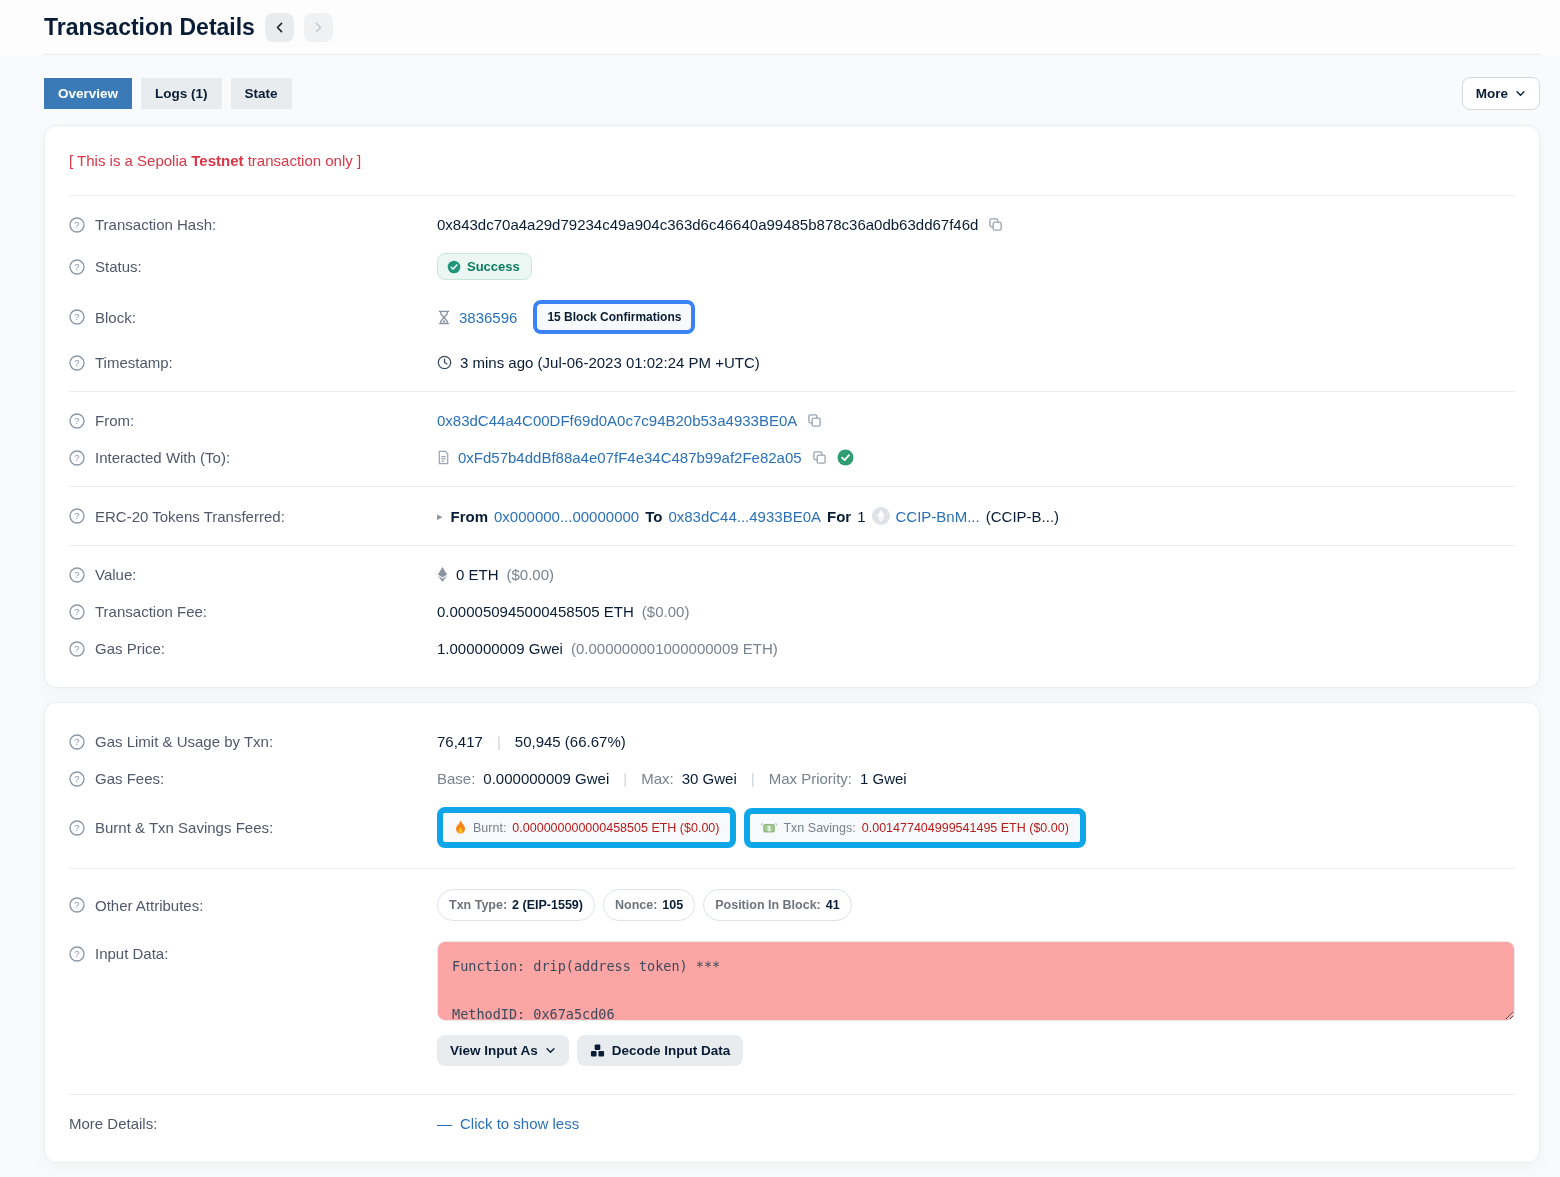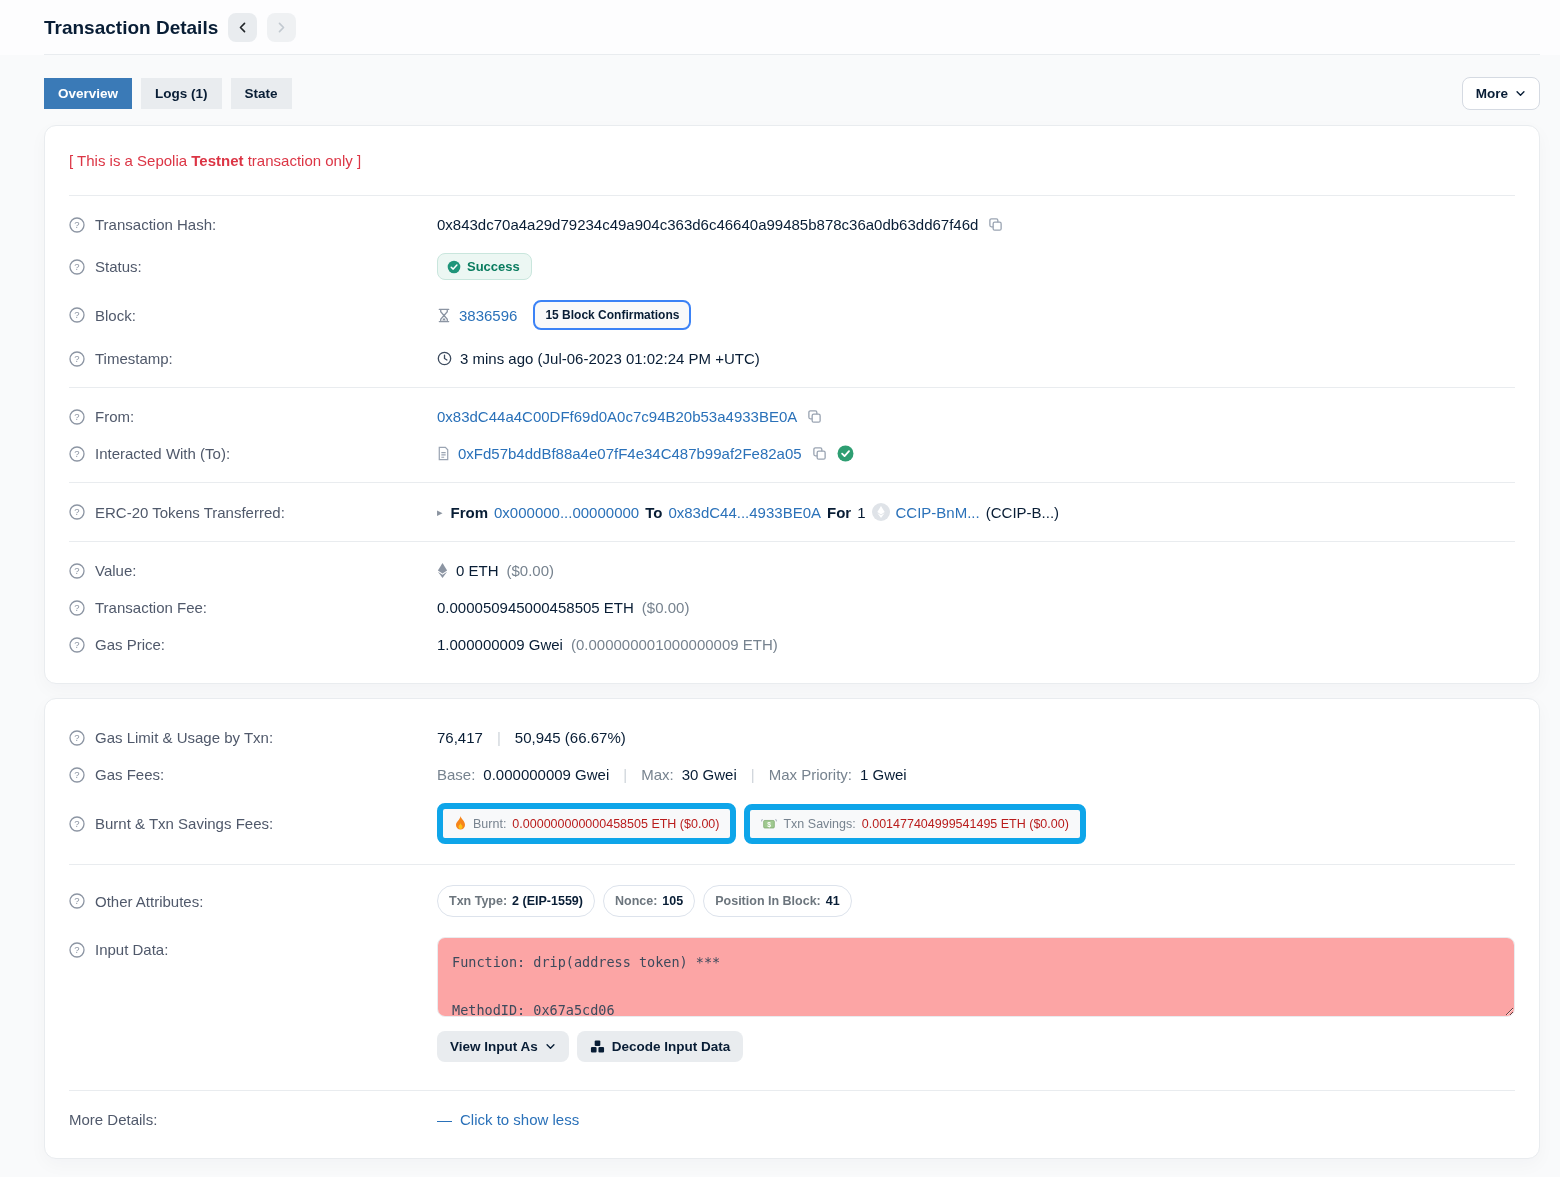--- a/index.html
+++ b/index.html
@@ -5,21 +5,21 @@
   * { box-sizing: border-box; margin: 0; padding: 0; }
   html, body { width: 1560px; }
   body {
     font-family: "Liberation Sans", "DejaVu Sans", sans-serif;
     background: #f9fafb;
     color: #081d35;
     font-size: 15px;
   }
   .top-band { background: #fdfdfe; padding: 0 20px 0 44px; }
   .header-row { display: flex; align-items: center; gap: 10px; padding: 13px 0 12px; }
-  .page-title { font-size: 19px; font-weight: 700; color: #081d35; }
+  .page-title { font-size: 23px; font-weight: 700; color: #081d35; }
   .nav-btn {
     width: 29px; height: 29px; border: none; border-radius: 8px;
     display: inline-flex; align-items: center; justify-content: center;
     cursor: pointer; background: #e9ecef; color: #212529; font-size: 15px;
   }
   .nav-btn.disabled { background: #eff1f3; color: #c2c9d0; cursor: default; }
   .header-divider { border: none; border-top: 1px solid #e9ecef; }
 
   .page-body { padding: 0 20px 16px 44px; }
   .tabs-row { display: flex; align-items: center; justify-content: space-between; margin: 22px 0 15px; }
@@ -59,21 +59,21 @@
 
   .icon-btn { background: none; border: none; cursor: pointer; display: inline-flex; align-items: center; padding: 0 2px; }
 
   .status-badge {
     display: inline-flex; align-items: center; gap: 6px;
     background: #ecf7f3; border: 1px solid #c9e6dd; border-radius: 8px;
     padding: 5px 11px 5px 9px; color: #0a7c5f; font-size: 13px; font-weight: 600;
   }
   .confirm-badge {
     display: inline-flex; align-items: center; margin-left: 8px;
-    background: #f8f9fa; border: 2px solid #3b82f6; border-radius: 8px;
+    background: #f8f9fa; border: 4px solid #3b82f6; border-radius: 8px;
     padding: 6px 10px; font-size: 12px; font-weight: 700; color: #081d35;
   }
   .fee-badge {
     display: inline-flex; align-items: center; gap: 6px;
     background: #f8f9fa; border: 6px solid #0ea5e9; border-radius: 8px;
     padding: 7px 11px; font-size: 12.5px;
   }
   .fee-badge .fee-label { color: #77838f; }
   .fee-badge .fee-value { font-weight: 400; color: #b91c1c; }
   .attr-badge {

